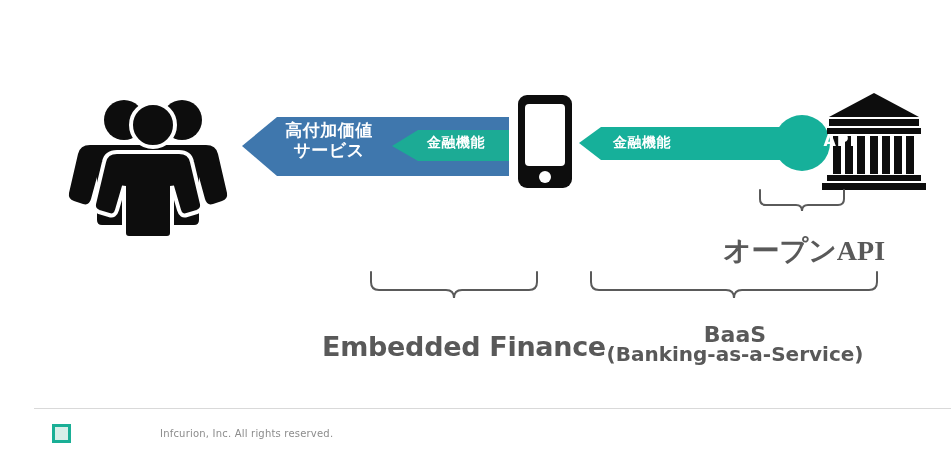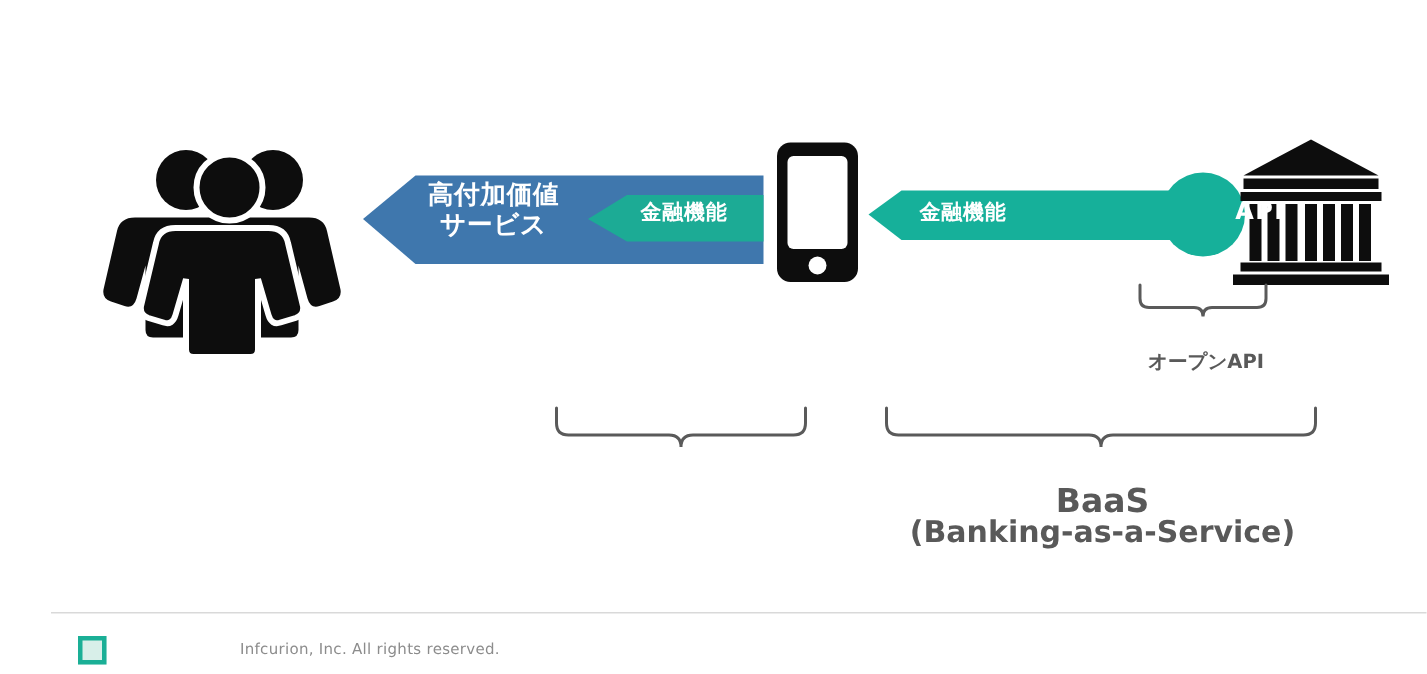--- a/index.html
+++ b/index.html
@@ -65,21 +65,22 @@
     position: absolute;
     text-align: center;
     color: #595959;
     font-weight: bold;
     font-family: "DejaVu Sans", "Liberation Sans", sans-serif;
   }
   #open-api-caption {
     left: 660px;
     top: 232px;
     width: 220px;
-    font-size: 13px;
+    font-size: 28px;
+    font-family: Liberation Serif, serif;
   }
   #embedded-finance-caption {
     left: 270px;
     top: 331px;
     width: 320px;
     font-size: 27px;
     letter-spacing: -0.3px;
   }
   #baas-caption {
     left: 570px;
@@ -203,20 +204,21 @@
 サービス</div>
 
   <div class="arrow-text" id="inner-teal-label">金融機能</div>
 
   <div class="arrow-text" id="teal-arrow-label">金融機能</div>
 
   <div class="arrow-text" id="api-label">API</div>
 
   <div class="caption" id="open-api-caption">オープンAPI</div>
 
+  <div class="caption" id="embedded-finance-caption">Embedded Finance</div>
 
   <div class="caption" id="baas-caption">BaaS</div>
 
   <div class="caption" id="baas-sub-caption">(Banking-as-a-Service)</div>
 
   <div class="abs" id="footer-divider"></div>
 
   <div class="abs" id="logo-mark"></div>
 
 

